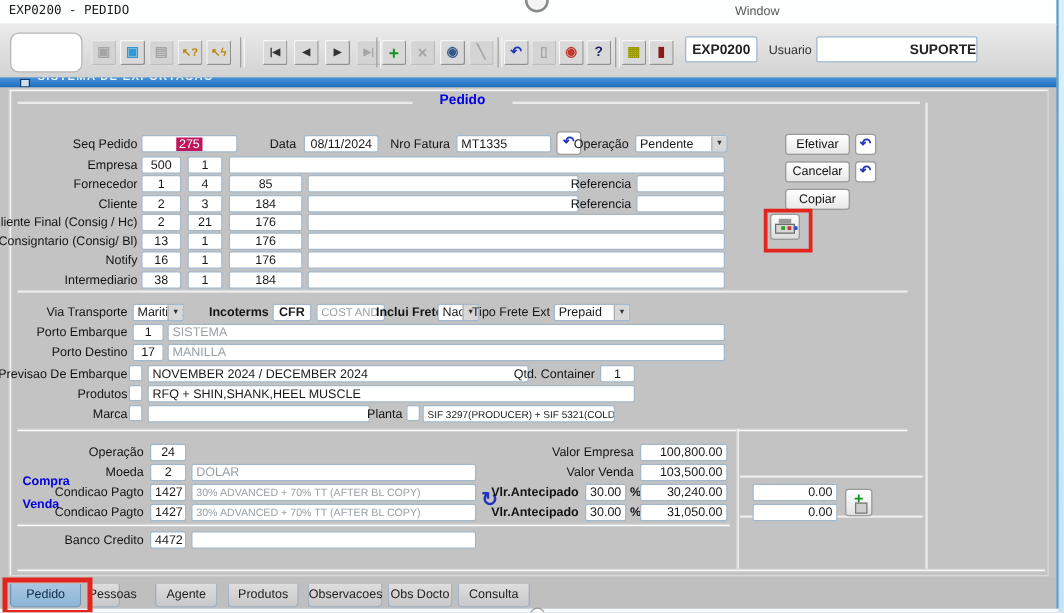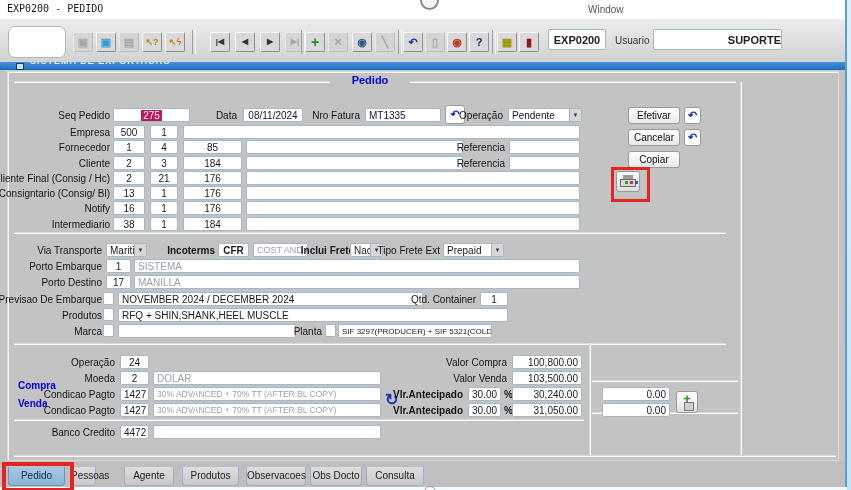--- a/index.html
+++ b/index.html
@@ -211,21 +211,21 @@
 
     <span class="lbl" style="right:743px;top:256px">Marca</span>
     <div class="chk" style="left:103px;top:254px"></div>
     <div class="fld" style="left:118px;top:254px;width:178px"></div>
     <span class="lbl" style="right:523px;top:256px">Planta</span>
     <div class="chk" style="left:325px;top:254px"></div>
     <div class="fld" style="left:338px;top:254px;width:154px;font-size:8px">SIF 3297(PRODUCER) + SIF 5321(COLD STORE)</div>
 
     <span class="lbl" style="right:730px;top:287px">Operação</span>
     <div class="fld ctr" style="left:120px;top:285px;width:29px">24</div>
-    <span class="lbl" style="right:338px;top:287px">Valor Compra</span>
+    <span class="lbl" style="right:338px;top:287px">Valor Empresa</span>
     <div class="fld rt" style="left:512px;top:285px;width:70px">100,800.00</div>
 
     <span class="lbl" style="right:730px;top:303px">Moeda</span>
     <div class="fld ctr" style="left:120px;top:301px;width:29px">2</div>
     <div class="fld gray" style="left:153px;top:301px;width:228px">DOLAR</div>
     <span class="lbl" style="right:338px;top:303px">Valor Venda</span>
     <div class="fld rt" style="left:512px;top:301px;width:70px">103,500.00</div>
 
     <span class="blue-lbl" style="left:18px;top:310px">Compra</span>
     <span class="lbl" style="right:730px;top:319px">Condicao Pagto</span>

